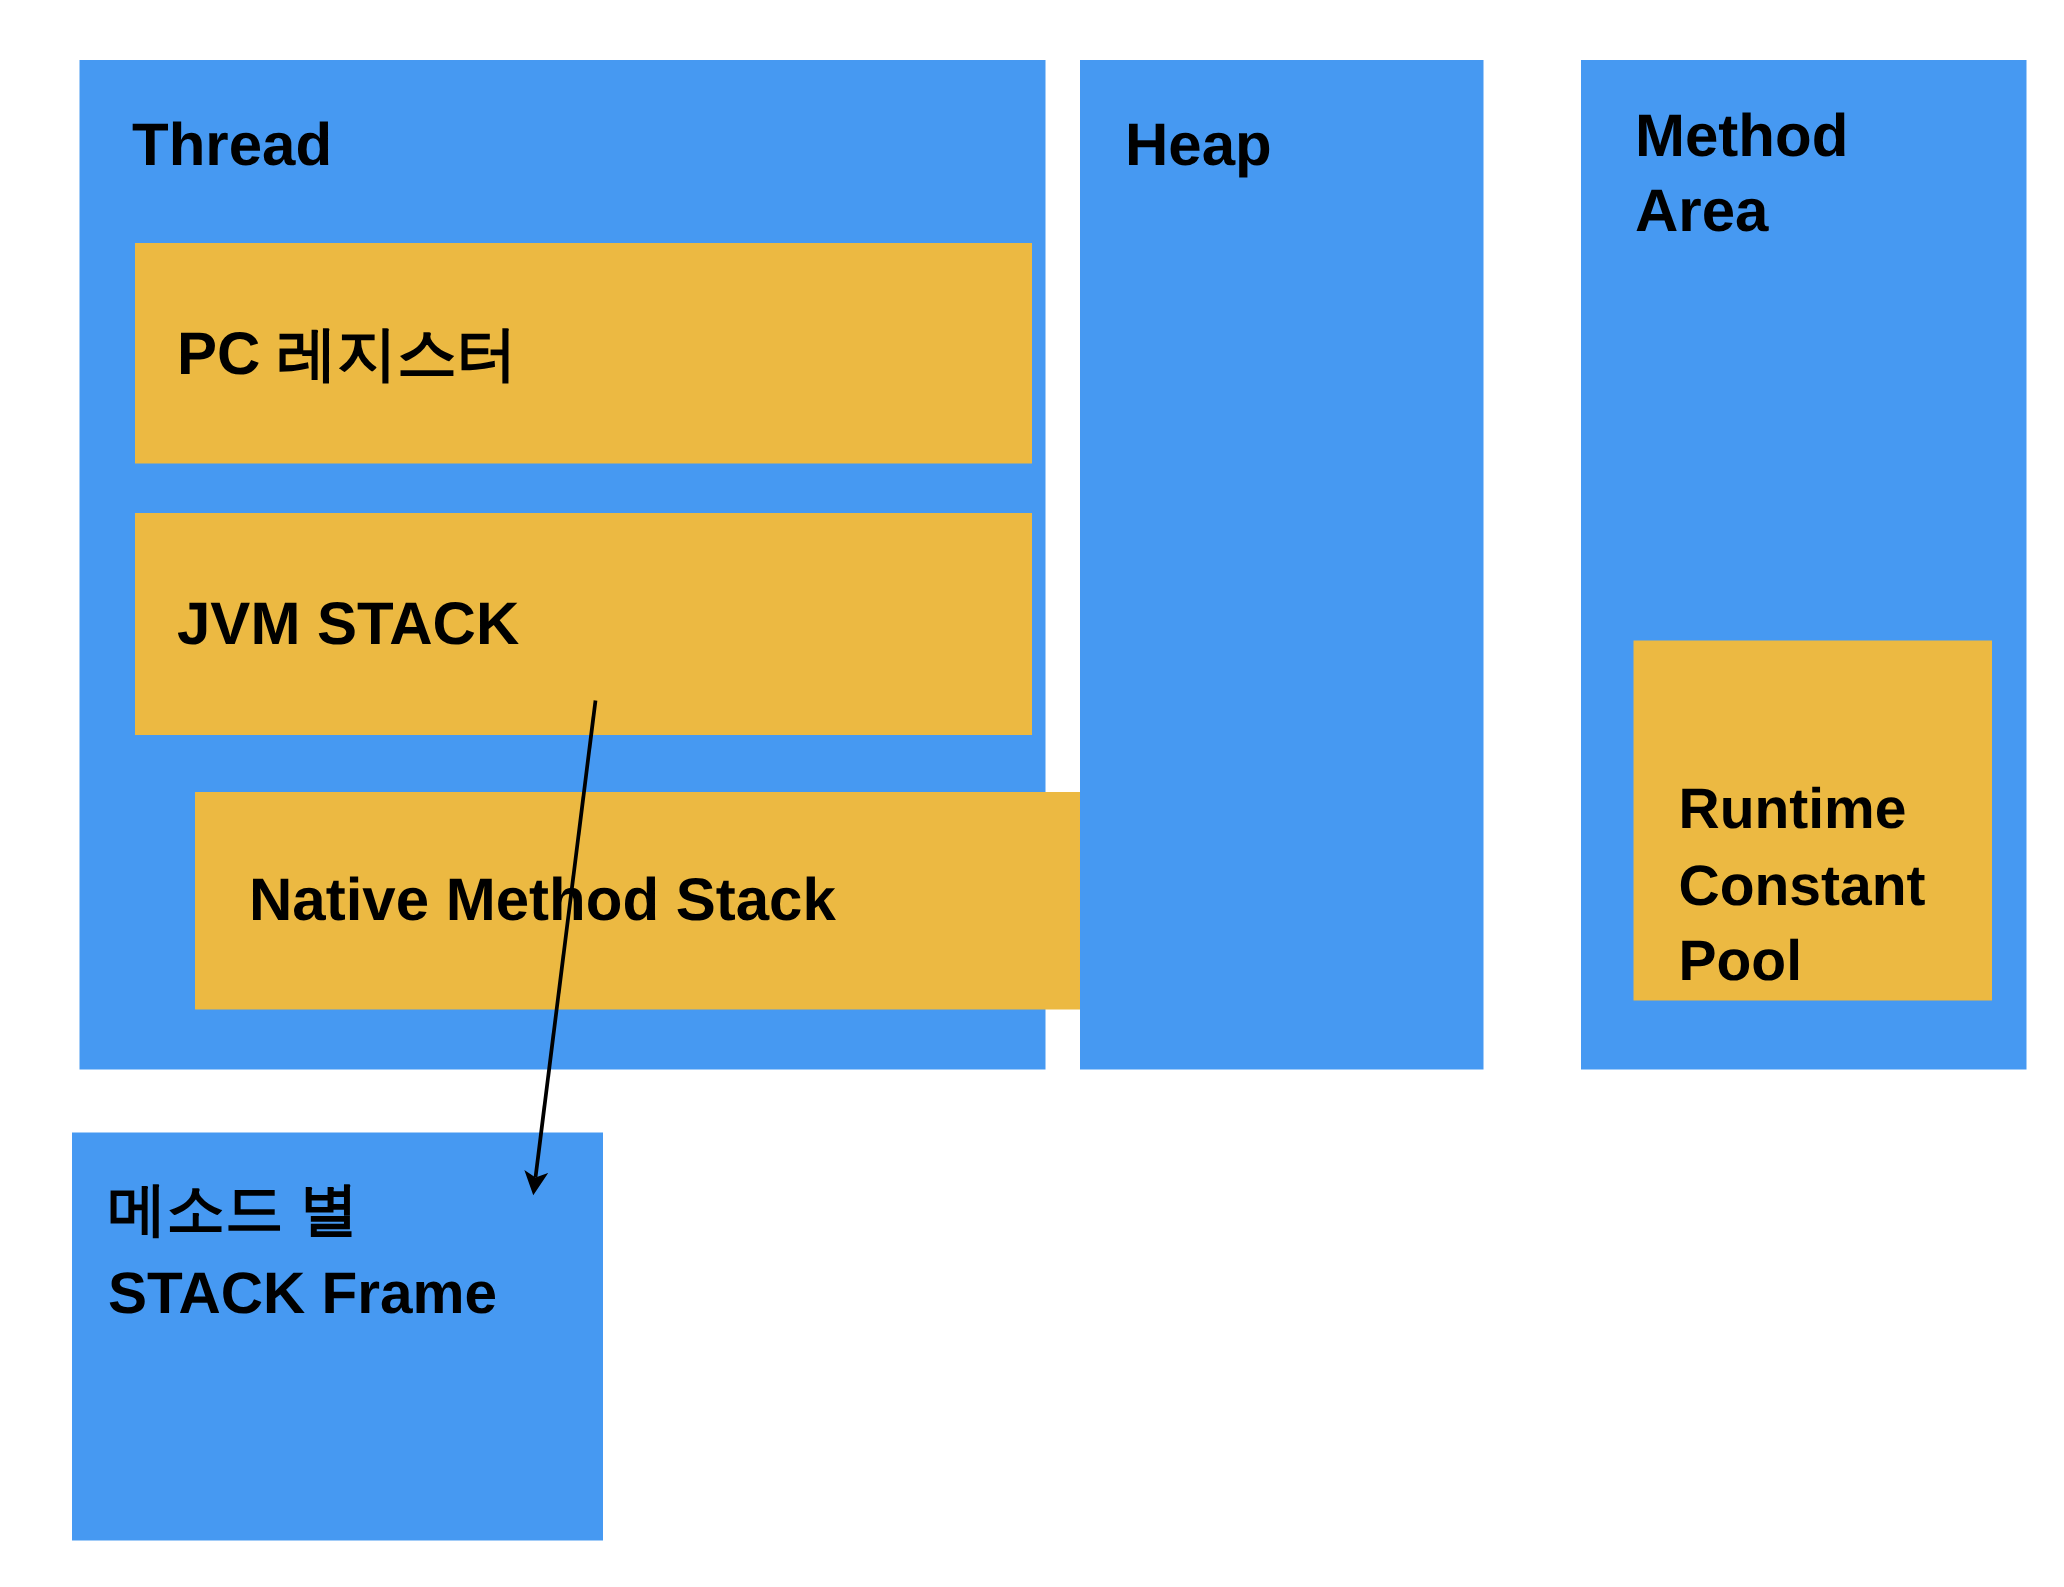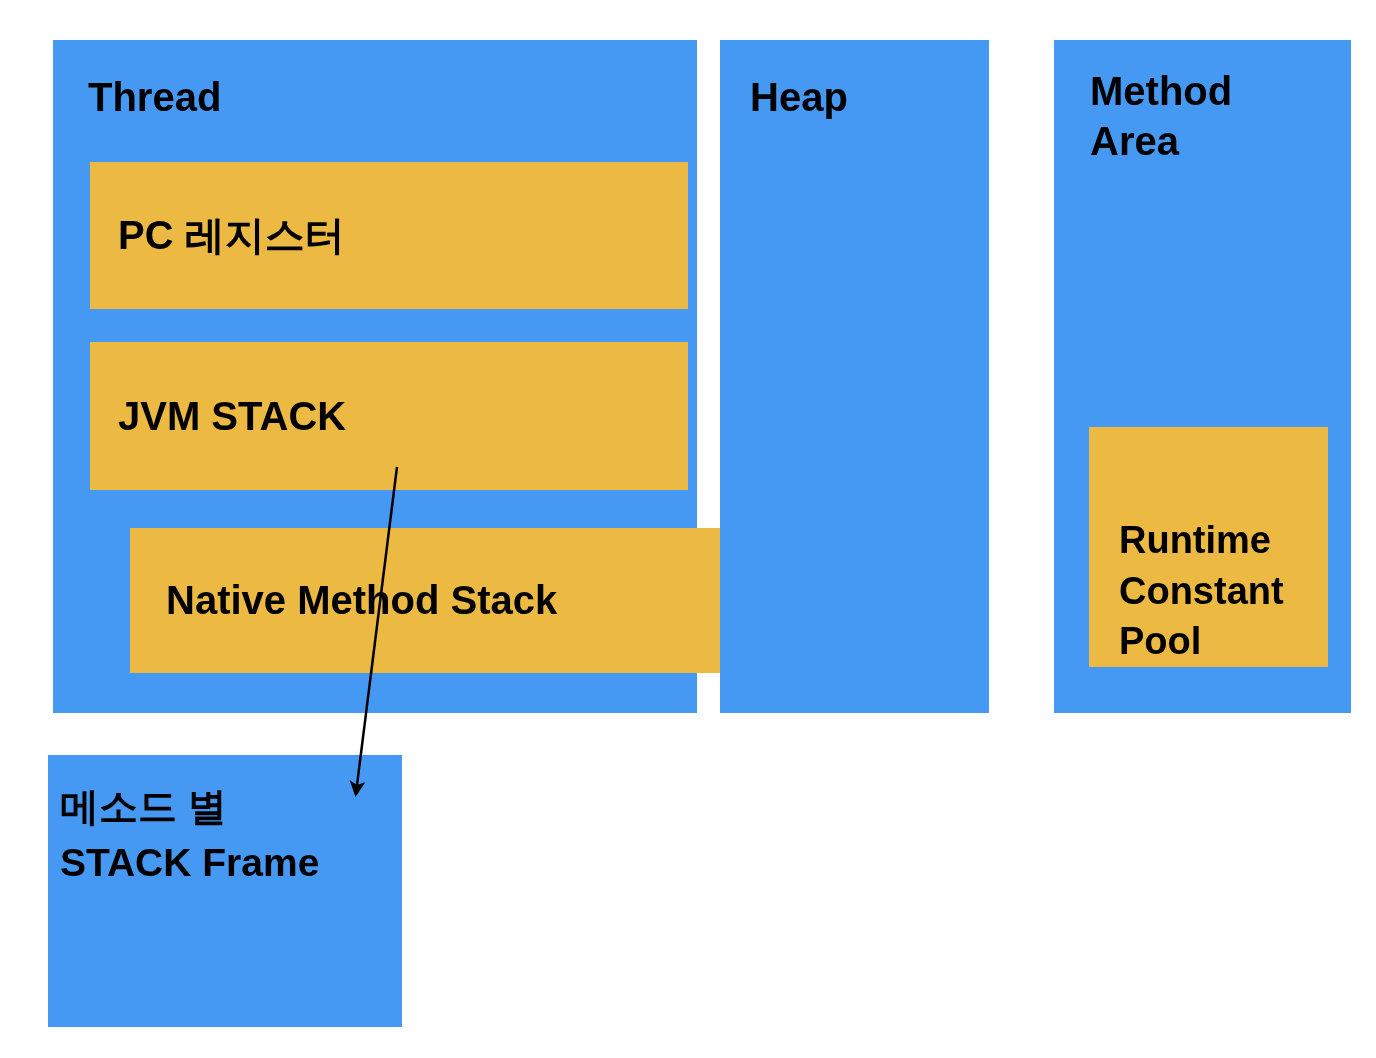--- a/index.html
+++ b/index.html
@@ -27,21 +27,21 @@
     line-height:1.25;
     color:var(--text-black);
   }
   .thread{left:53px;top:40px;width:644px;height:673px;}
   .thread .panel-title{padding:32px 0 0 35px;}
   .heap{left:720px;top:40px;width:269px;height:673px;}
   .heap .panel-title{padding:32px 0 0 30px;}
   .method-area{left:1054px;top:40px;width:297px;height:673px;}
   .method-area .panel-title{padding:26px 0 0 36px;width:210px;}
   .stack-frame{left:48px;top:755px;width:354px;height:272px;}
-  .stack-frame .panel-title{padding:24px 0 0 12px;line-height:1.44;font-size:39px;}
+  .stack-frame .panel-title{padding:24px 0 0 24px;line-height:1.44;font-size:39px;}
 
   .obox{
     position:absolute;
     background:var(--box-orange);
     display:flex;
     align-items:center;
     font-size:40px;
     font-weight:700;
     color:var(--text-black);
   }

